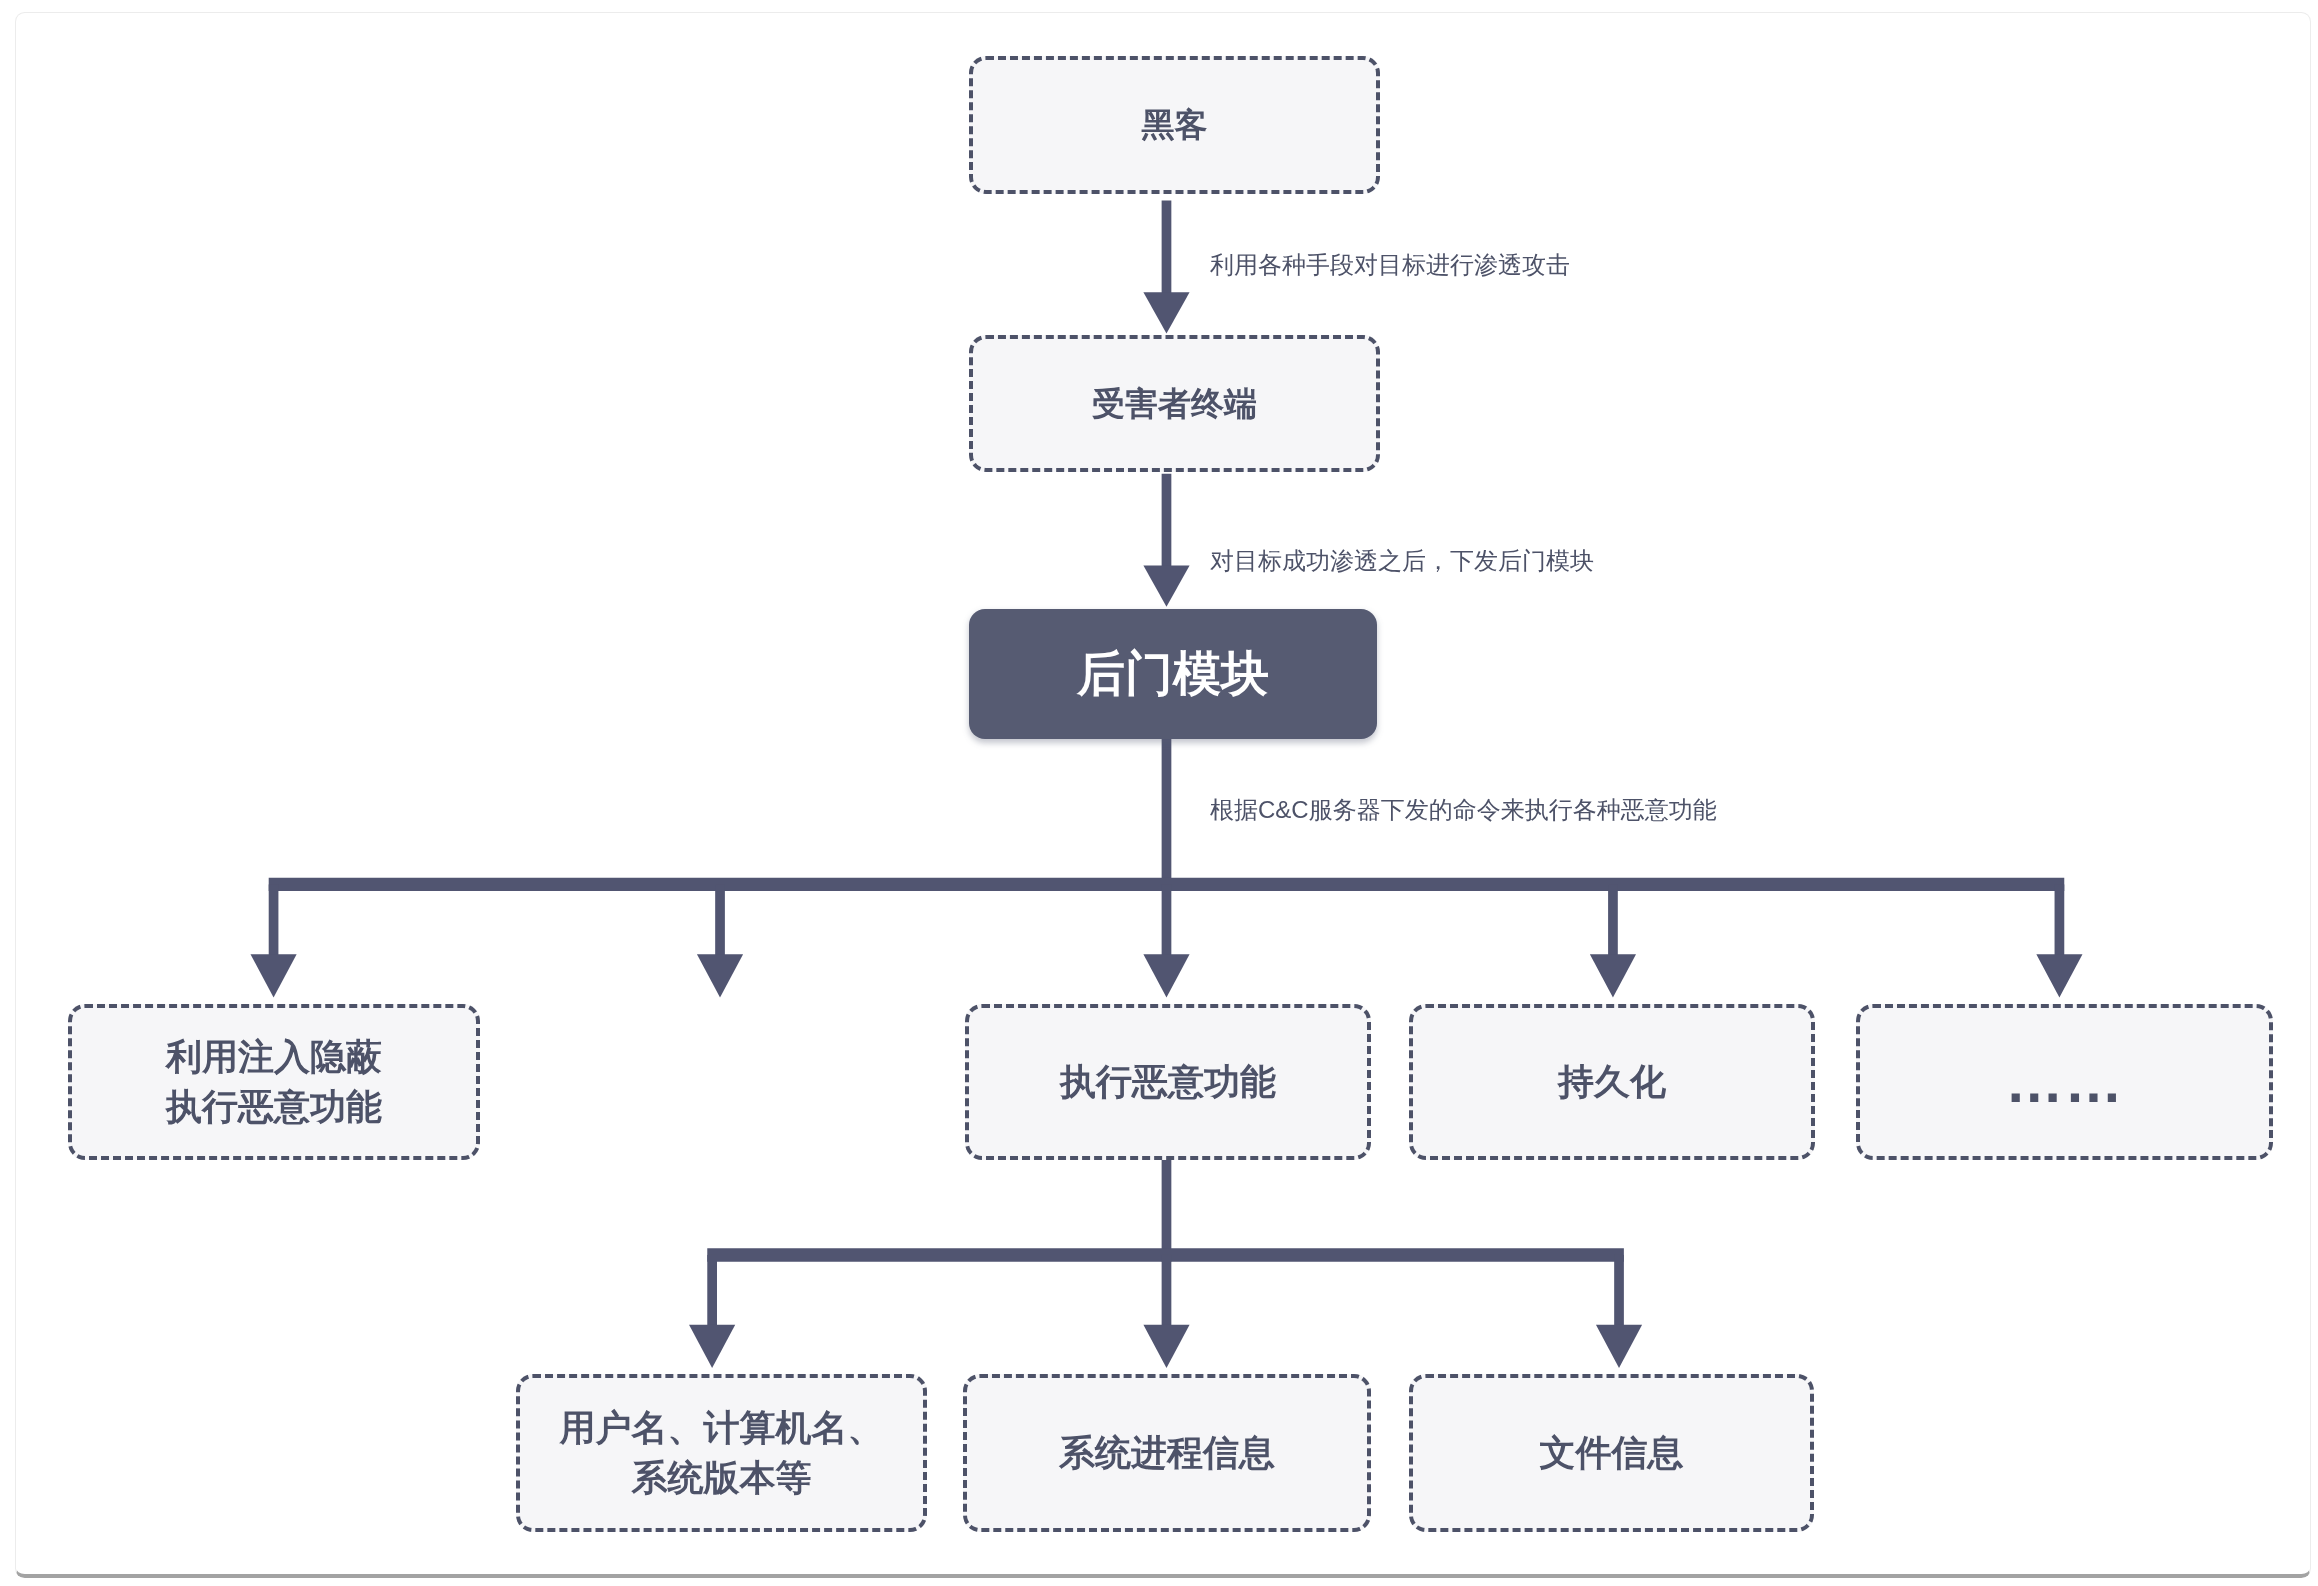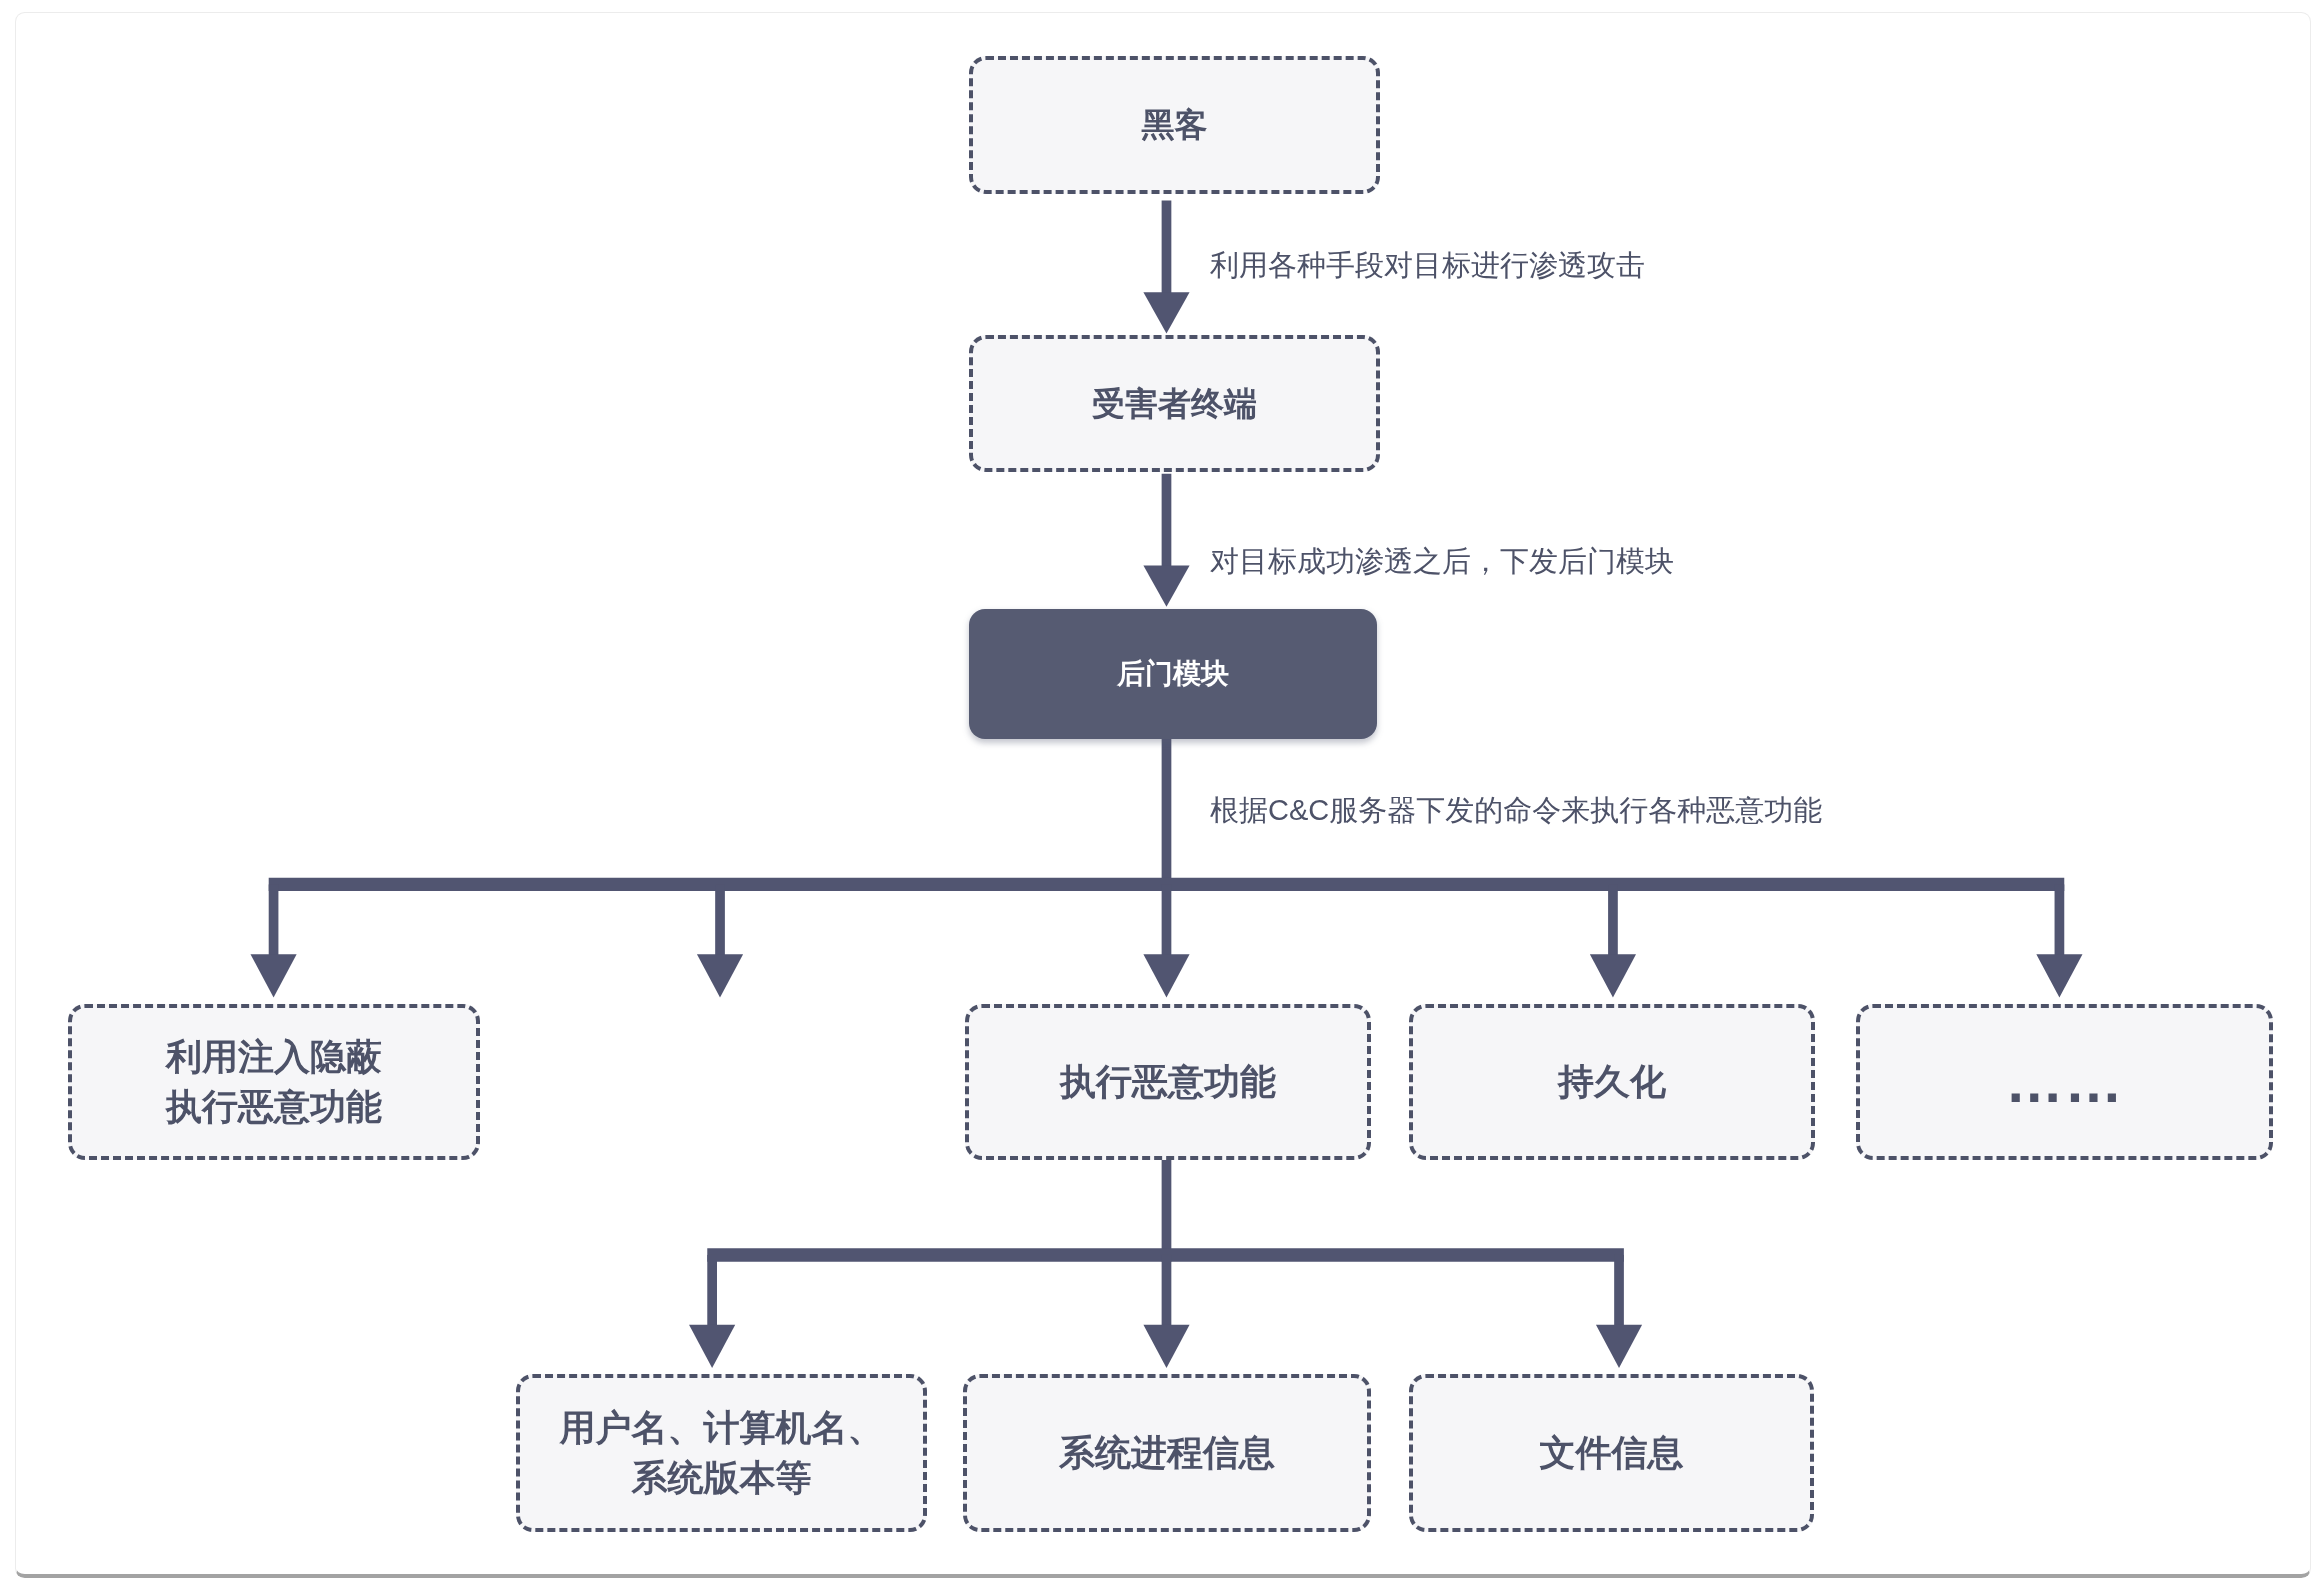--- a/index.html
+++ b/index.html
@@ -29,28 +29,28 @@
     color:#4d5268;
     font-size:36px;font-weight:600;line-height:50px;
     white-space:pre-line;
   }
   .node.big{font-size:33px;}
   .node.dark{
     background:#565b72;
     border:none;
     border-radius:16px;
     color:#ffffff;
-    font-size:28px;font-weight:600;
+    font-size:48px;font-weight:600;
     box-shadow:0 3.6px 6px rgba(86,91,114,0.35);
   }
   .node.dots{font-size:58px;font-weight:700;letter-spacing:1.2px;line-height:58px;}
   .edge-label{
     position:absolute;
     color:#4d5268;
-    font-size:29px;font-weight:500;line-height:34px;
+    font-size:24px;font-weight:500;line-height:34px;
     white-space:nowrap;
   }
 </style>
 </head>
 <body>
 
 <div class="stage">
 
   <svg class="connectors" width="2319" height="1586" viewBox="0 0 3817 2611">
 

